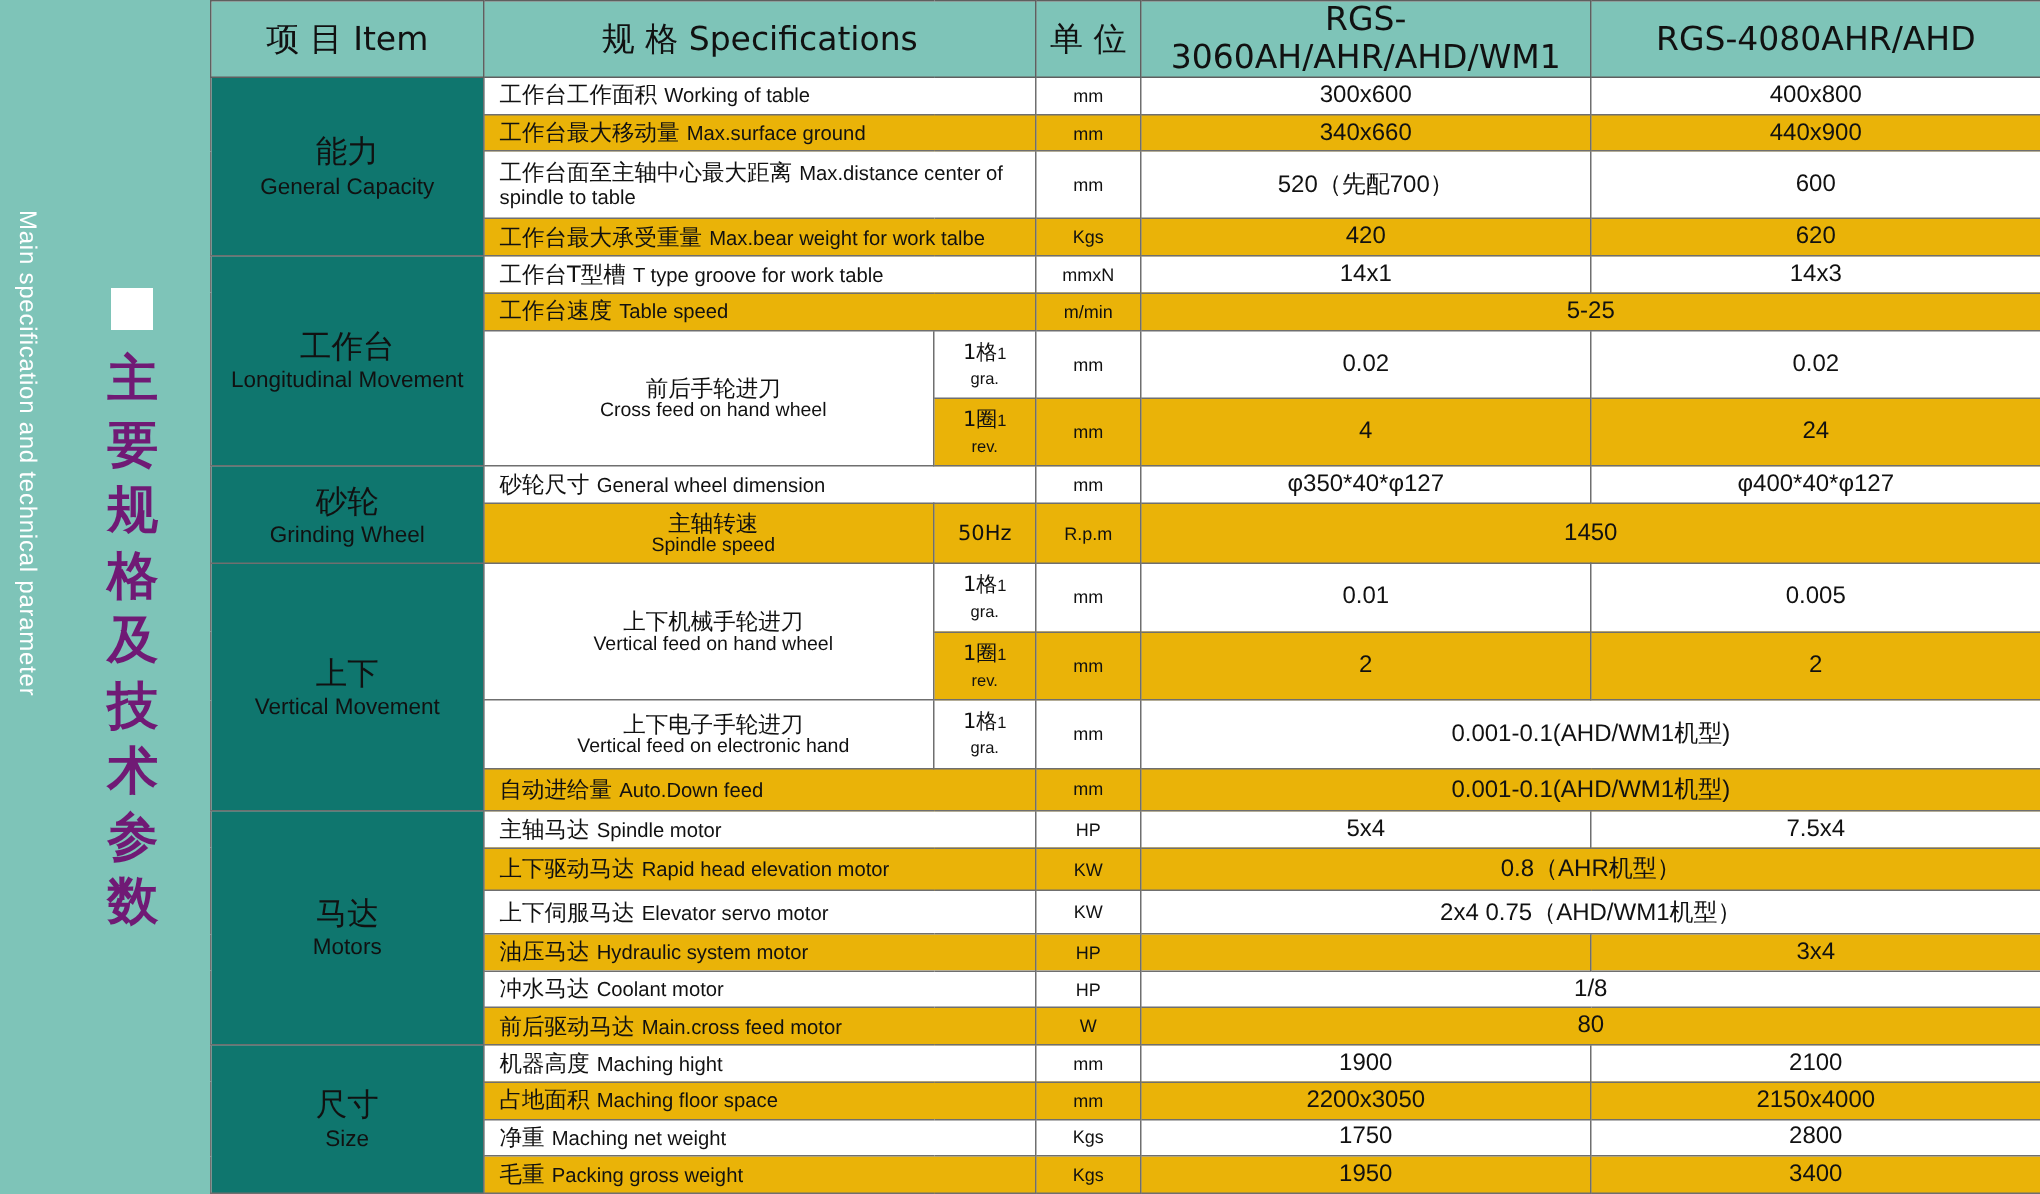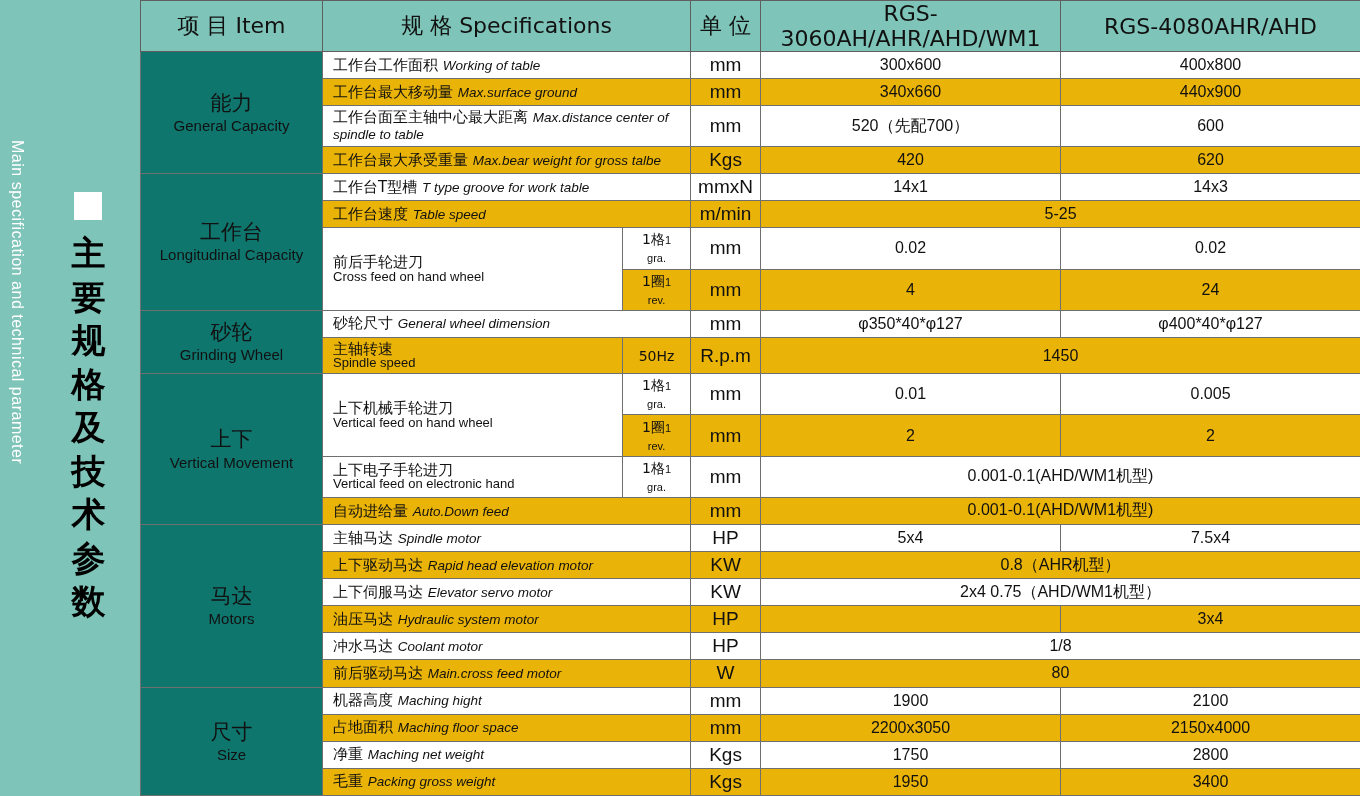--- a/index.html
+++ b/index.html
@@ -26,21 +26,21 @@
   .banner-square{
     position:absolute;
     left:74px;top:192px;
     width:28px;height:28px;
     background:#ffffff;
   }
   .banner-cn{
     position:absolute;
     left:66px;top:232px;
     width:46px;
-    color:#000000;
+    color:#701a75;
     font-size:34px;
     font-weight:bold;
     line-height:1.28;
     letter-spacing:1px;
     text-align:center;
     font-family:"DejaVu Sans",sans-serif;
   }
   .banner-en{
     position:absolute;
     left:26px;top:140px;
@@ -92,31 +92,30 @@
   }
   td.item{
     text-align:left;
     padding-left:10px;
     font-size:15px;
     line-height:1.1;
   }
   td.item .en{
     font-family:"Liberation Sans",sans-serif;
     font-size:13.5px;
-    font-style:italic;
-  }
-  td.item .two{display:block;}
+  }
+  td.item .two{display:block;text-align:center;}
   td.item .two .cn{display:block;font-size:15px;}
   td.item .two .en2{display:block;font-size:13px;font-family:"Liberation Sans",sans-serif;margin-top:-1px;}
   td.sub{
     font-size:14px;
     padding:0 14px;
   }
   td.sub .small{font-size:11px;font-family:"Liberation Sans",sans-serif;}
-  td.unit{font-size:19px;font-family:"Liberation Sans",sans-serif;text-align:center;}
+  td.unit{font-size:12px;font-family:"Liberation Sans",sans-serif;text-align:center;}
   td.val{font-size:16px;font-family:"Liberation Sans",sans-serif;}
   td.tint{background:#eab308;}
 
   .col-grp{width:182px;}
   .col-item{width:300px;}
   .col-sub{width:68px;}
   .col-unit{width:70px;}
   .col-v1{width:300px;}
   .col-v2{width:300px;}
 </style>
@@ -166,27 +165,27 @@
             <td class="val tint">340x660</td>
             <td class="val tint">440x900</td>
           </tr>
           <tr>
             <td class="item" colspan="2"><span>工作台面至主轴中心最大距离 </span><span class="en">Max.distance  center of spindle to table</span></td>
             <td class="unit">mm</td>
             <td class="val">520（先配700）</td>
             <td class="val">600</td>
           </tr>
           <tr>
-            <td class="item tint" colspan="2"><span>工作台最大承受重量 </span><span class="en">Max.bear weight for gross talbe</span></td>
+            <td class="item tint" colspan="2"><span>工作台最大承受重量 </span><span class="en">Max.bear weight for work talbe</span></td>
             <td class="unit tint">Kgs</td>
             <td class="val tint">420</td>
             <td class="val tint">620</td>
           </tr>
           <tr>
-            <td class="grp" rowspan="4"><span>工作台</span><span class="en">Longitudinal Capacity</span></td>
+            <td class="grp" rowspan="4"><span>工作台</span><span class="en">Longitudinal Movement</span></td>
             <td class="item" colspan="2"><span>工作台T型槽 </span><span class="en">T type groove for work table</span></td>
             <td class="unit">mmxN</td>
             <td class="val">14x1</td>
             <td class="val">14x3</td>
           </tr>
           <tr>
             <td class="item tint" colspan="2"><span>工作台速度 </span><span class="en">Table speed</span></td>
             <td class="unit tint">m/min</td>
             <td class="val tint" colspan="2">5-25</td>
           </tr>

